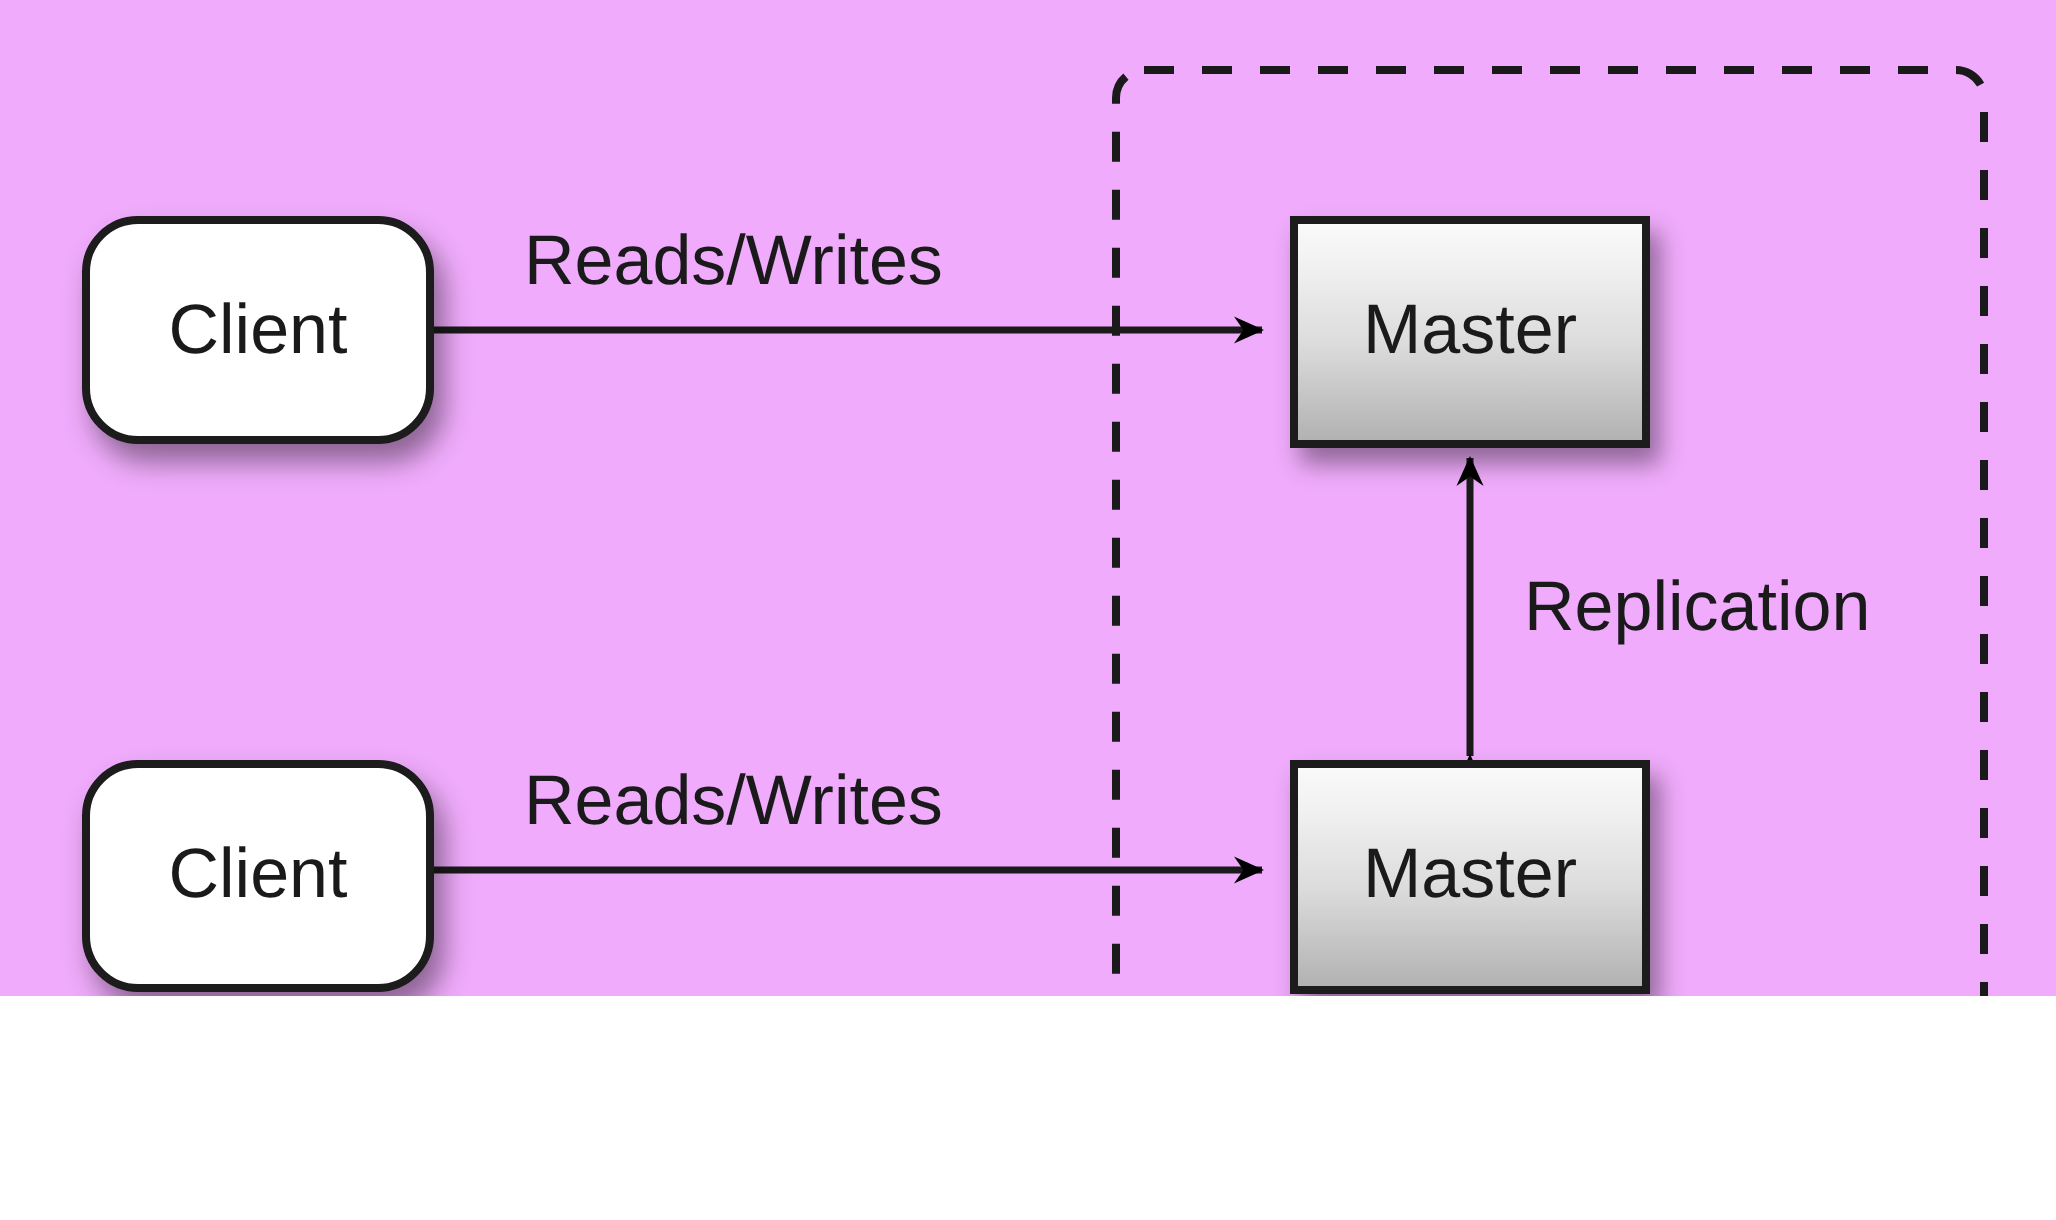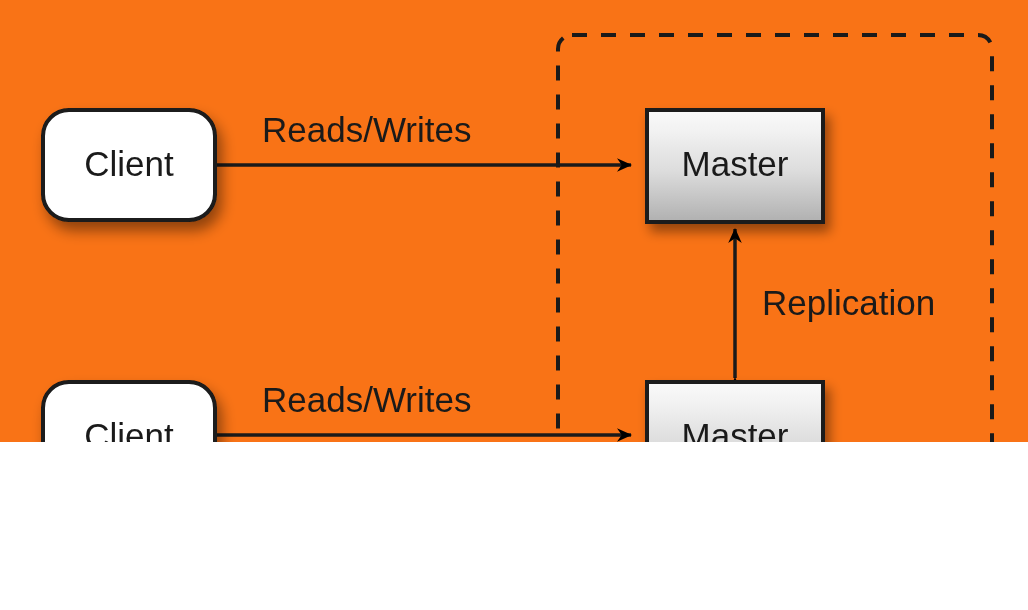--- a/index.html
+++ b/index.html
@@ -6,22 +6,22 @@
     margin: 0;
     padding: 0;
     background: #ffffff;
   }
   body {
     font-family: "Liberation Sans", sans-serif;
   }
   #canvas {
     position: relative;
     width: 1028px;
-    height: 442px;
-    background: #f97316;
+    height: 498px;
+    background: #f0abfc;
     overflow: hidden;
   }
   #diagram-svg {
     position: absolute;
     left: 0;
     top: 0;
     width: 1028px;
     height: 610px;
   }
   .node-label {

